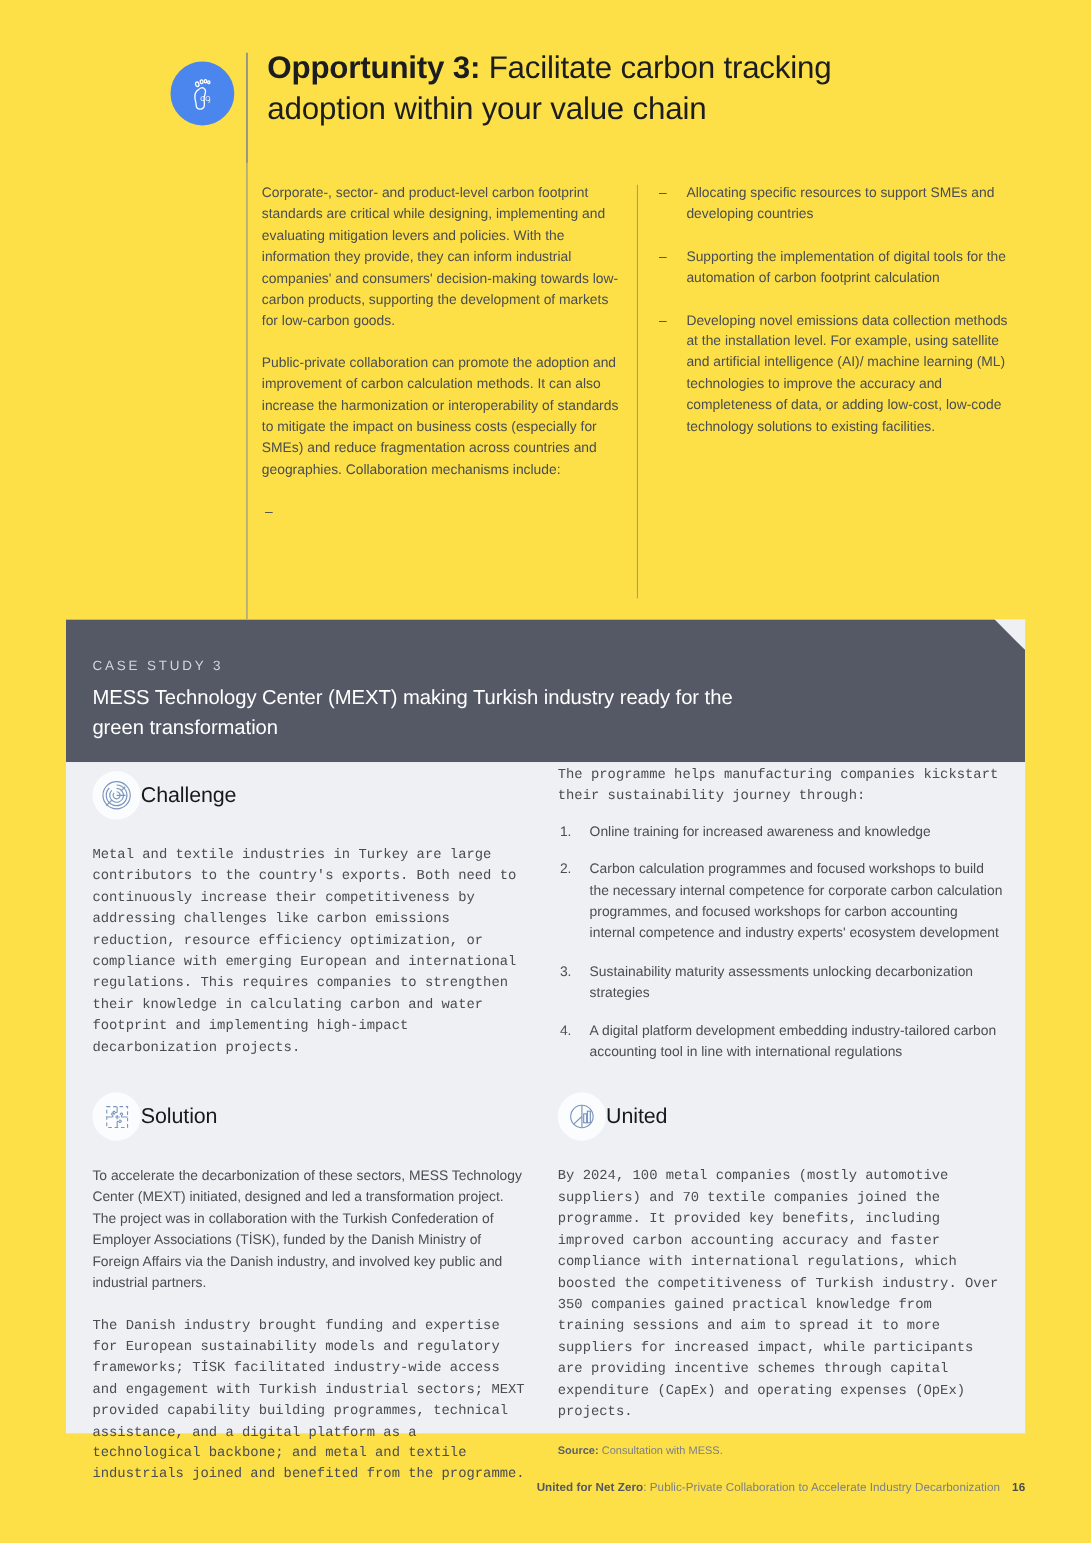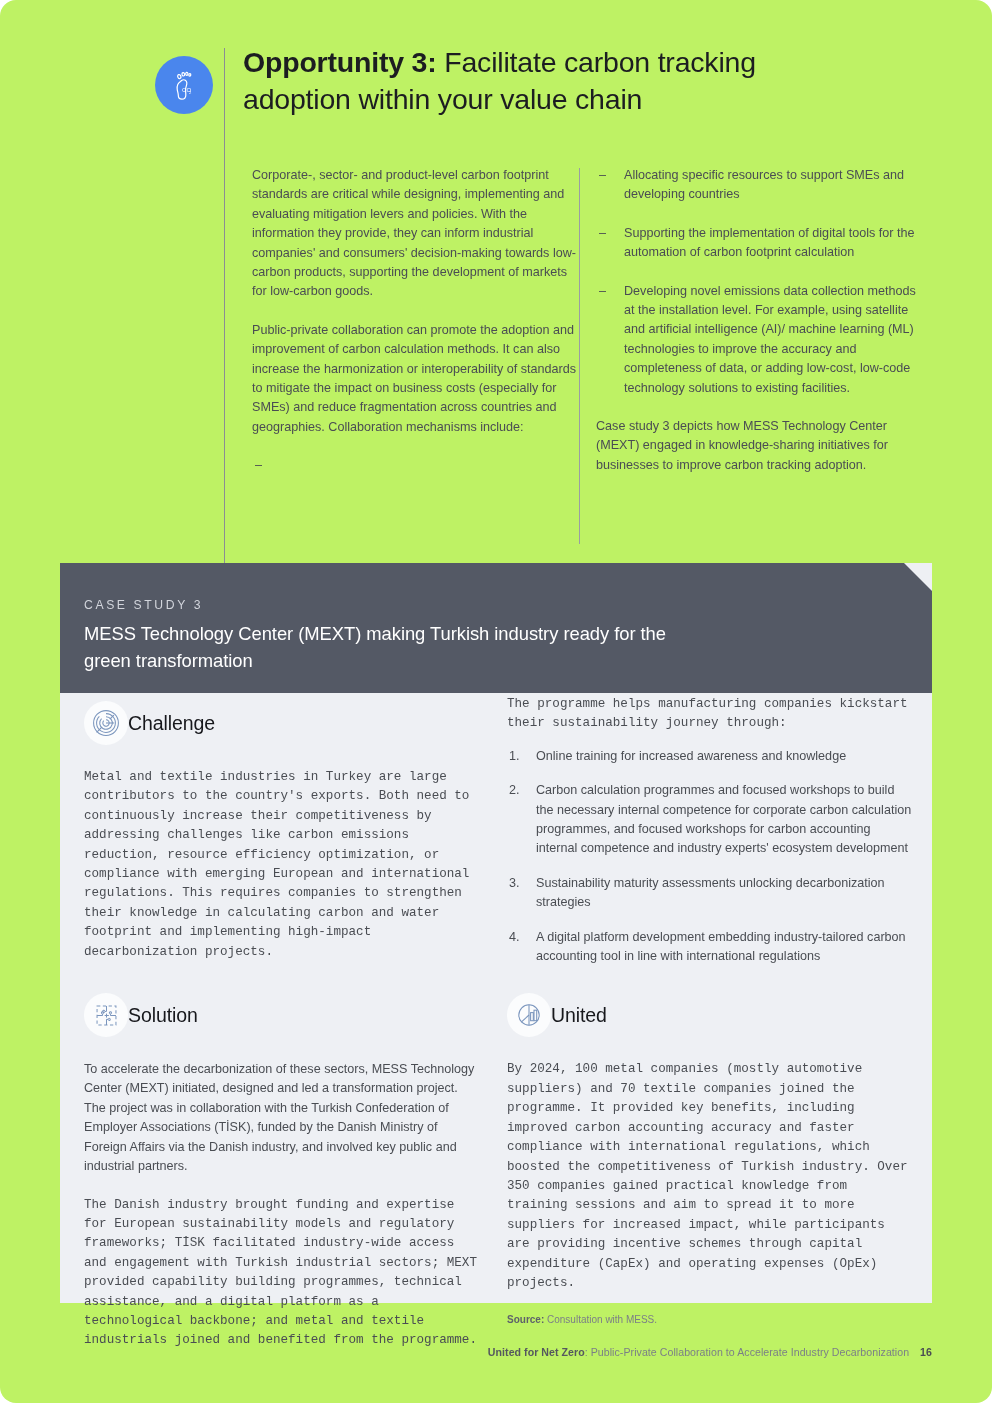--- a/index.html
+++ b/index.html
@@ -11,23 +11,22 @@
     width: 992px;
     height: 1403px;
     position: relative;
     font-family: "Liberation Sans", sans-serif;
     color: #3c3f45;
     -webkit-font-smoothing: antialiased;
   }
   .page {
     position: absolute;
     inset: 0;
-    background: #bef264;
+    background: #fde047;
     overflow: hidden;
-    border-radius: 16px;
   }
 
   
   .header {
     position: absolute;
     left: 155px;
     top: 48px;
     right: 60px;
     height: 100px;
   }
@@ -83,21 +82,21 @@
     top: 166px;
     width: 700px;
   }
   .intro-col {
     position: absolute;
     top: 0;
     font-size: 12.6px;
     line-height: 19.4px;
     color: #4a4d53;
   }
-  .intro-left  { left: 14px;   width: 328px; }
+  .intro-left  { left: 0px;   width: 328px; }
   .intro-right { left: 358px; width: 330px; }
   .col-divider {
     position: absolute;
     left: 341px;
     top: 2px;
     width: 1px;
     height: 376px;
     background: #9a9da3;
   }
   .intro p { margin: 0 0 19px 0; }
@@ -275,21 +274,20 @@
         </li>
         <li>
           <span class="dash">–</span>
           <span>Supporting the implementation of digital tools for the automation of carbon footprint calculation</span>
         </li>
         <li>
           <span class="dash">–</span>
           <span>Developing novel emissions data collection methods at the installation level. For example, using satellite and artificial intelligence (AI)/ machine learning (ML) technologies to improve the accuracy and completeness of data, or adding low-cost, low-code technology solutions to existing facilities.</span>
         </li>
       </ul>
-      <p style="margin-top:19px">Case study 3 depicts how MESS Technology Center (MEXT) engaged in knowledge-sharing initiatives for businesses to improve carbon tracking adoption.</p>
     </div>
   </div>
 
   <div class="case-panel">
 
     <div class="case-banner"></div>
     <div class="case-kicker">CASE STUDY 3</div>
     <div class="case-title">MESS Technology Center (MEXT) making Turkish industry ready for the green transformation</div>
 
     <div class="case-body">

